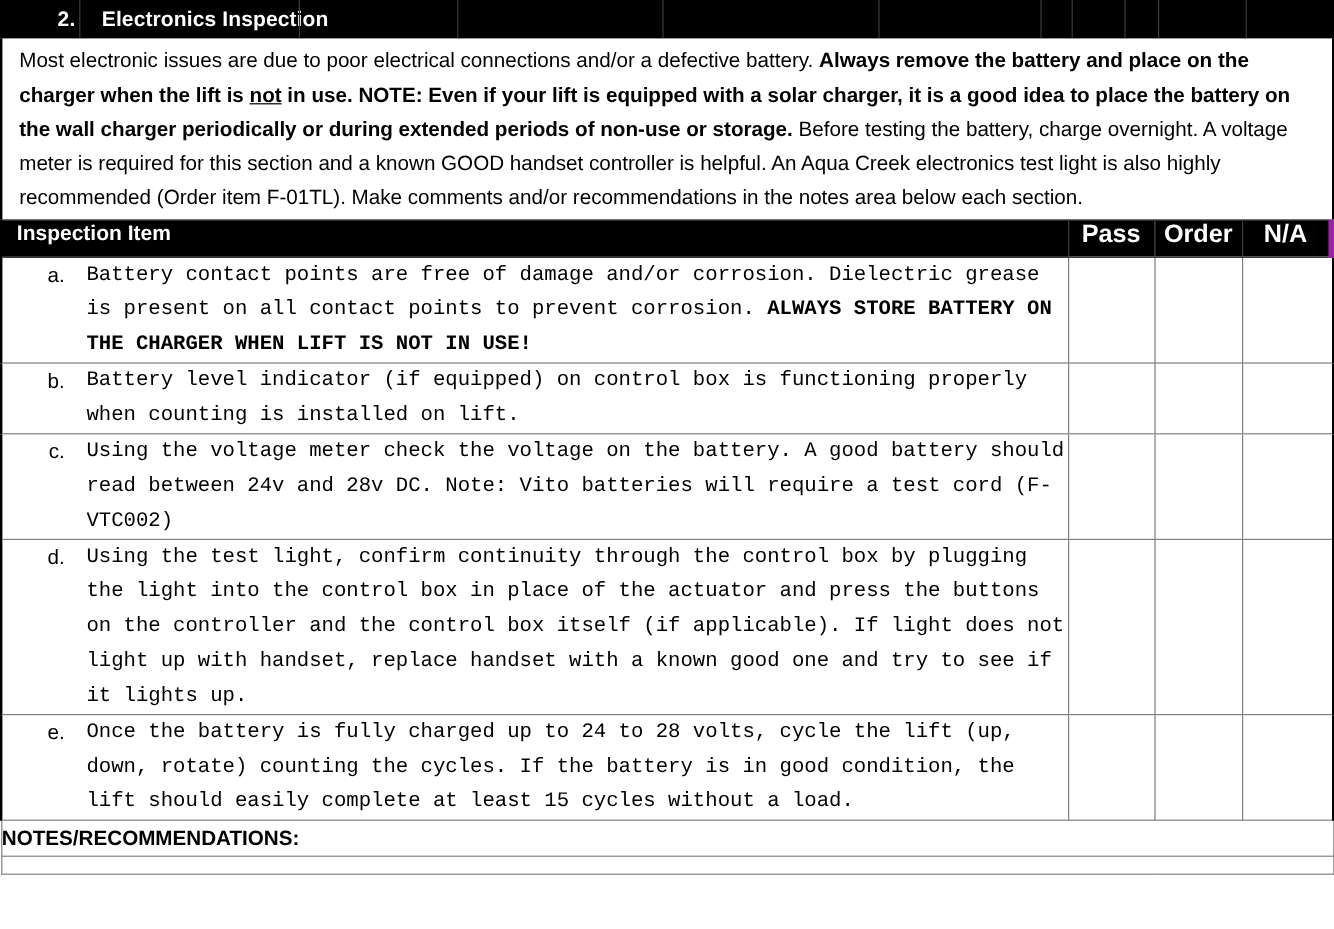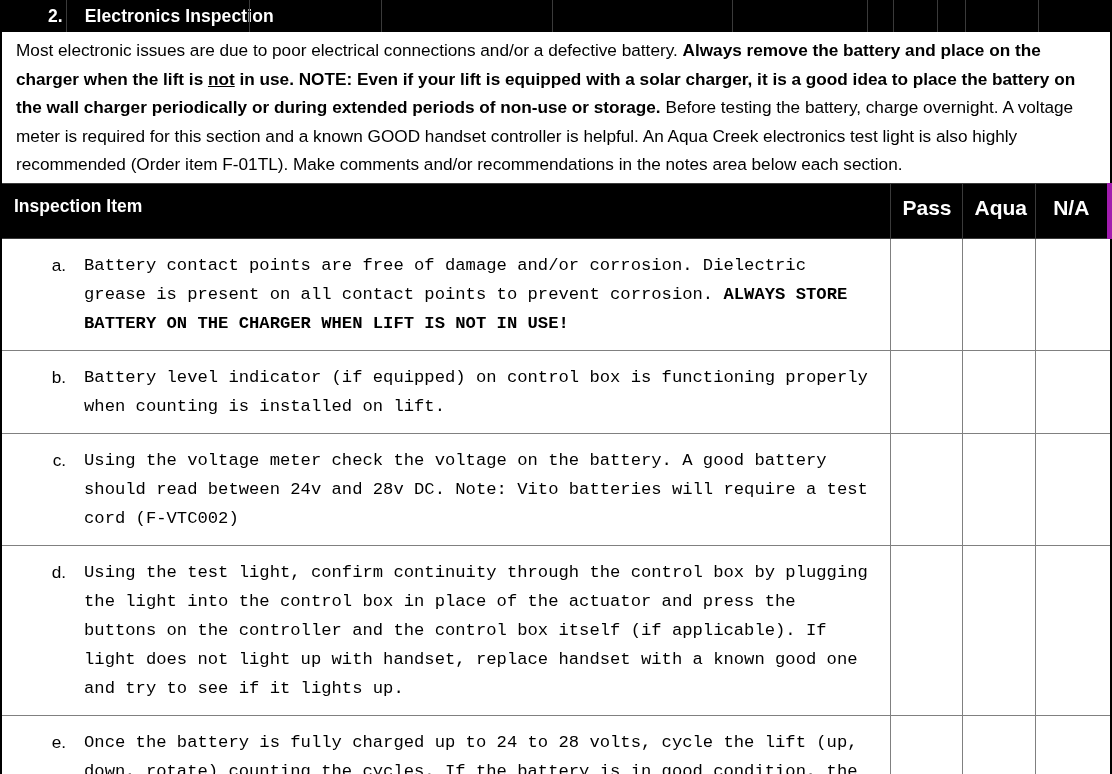--- a/index.html
+++ b/index.html
@@ -71,21 +71,21 @@
 
   
   .tbl {
     border-collapse: collapse;
     width: 100%;
     table-layout: fixed;
   }
   .tbl td, .tbl th {
     border: 1px solid #808080;
     vertical-align: top;
-    padding: 12px;
+    padding: 0;
   }
   .tbl .outer-l { border-left: 2px solid #000000; }
   .tbl .outer-r { border-right: 2px solid #000000; }
 
   
   tr.hdr > * {
     background: #000000;
     color: #ffffff;
     border: 1px solid #3a3a3a;
     height: 30px;
@@ -174,21 +174,21 @@
     <colgroup>
       <col style="width:889px">
       <col style="width:72px">
       <col style="width:73px">
       <col style="width:76px">
     </colgroup>
     <thead>
       <tr class="hdr">
         <th class="h-item">Inspection Item</th>
         <th class="h-pfn">Pass</th>
-        <th class="h-pfn">Aqua</th>
+        <th class="h-pfn">Order</th>
         <th class="h-pfn h-last">N/A</th>
       </tr>
     </thead>
     <tbody id="tbody">
         <tr>
           <td class="item-cell outer-l">
             <div class="item-flex">
               <span class="item-marker">a.</span>
               <span class="item-text">Battery contact points are free of damage and/or corrosion.  Dielectric grease is present on all contact points to prevent corrosion.  <b>ALWAYS STORE BATTERY ON THE CHARGER WHEN LIFT IS NOT IN USE!</b></span>
             </div>

